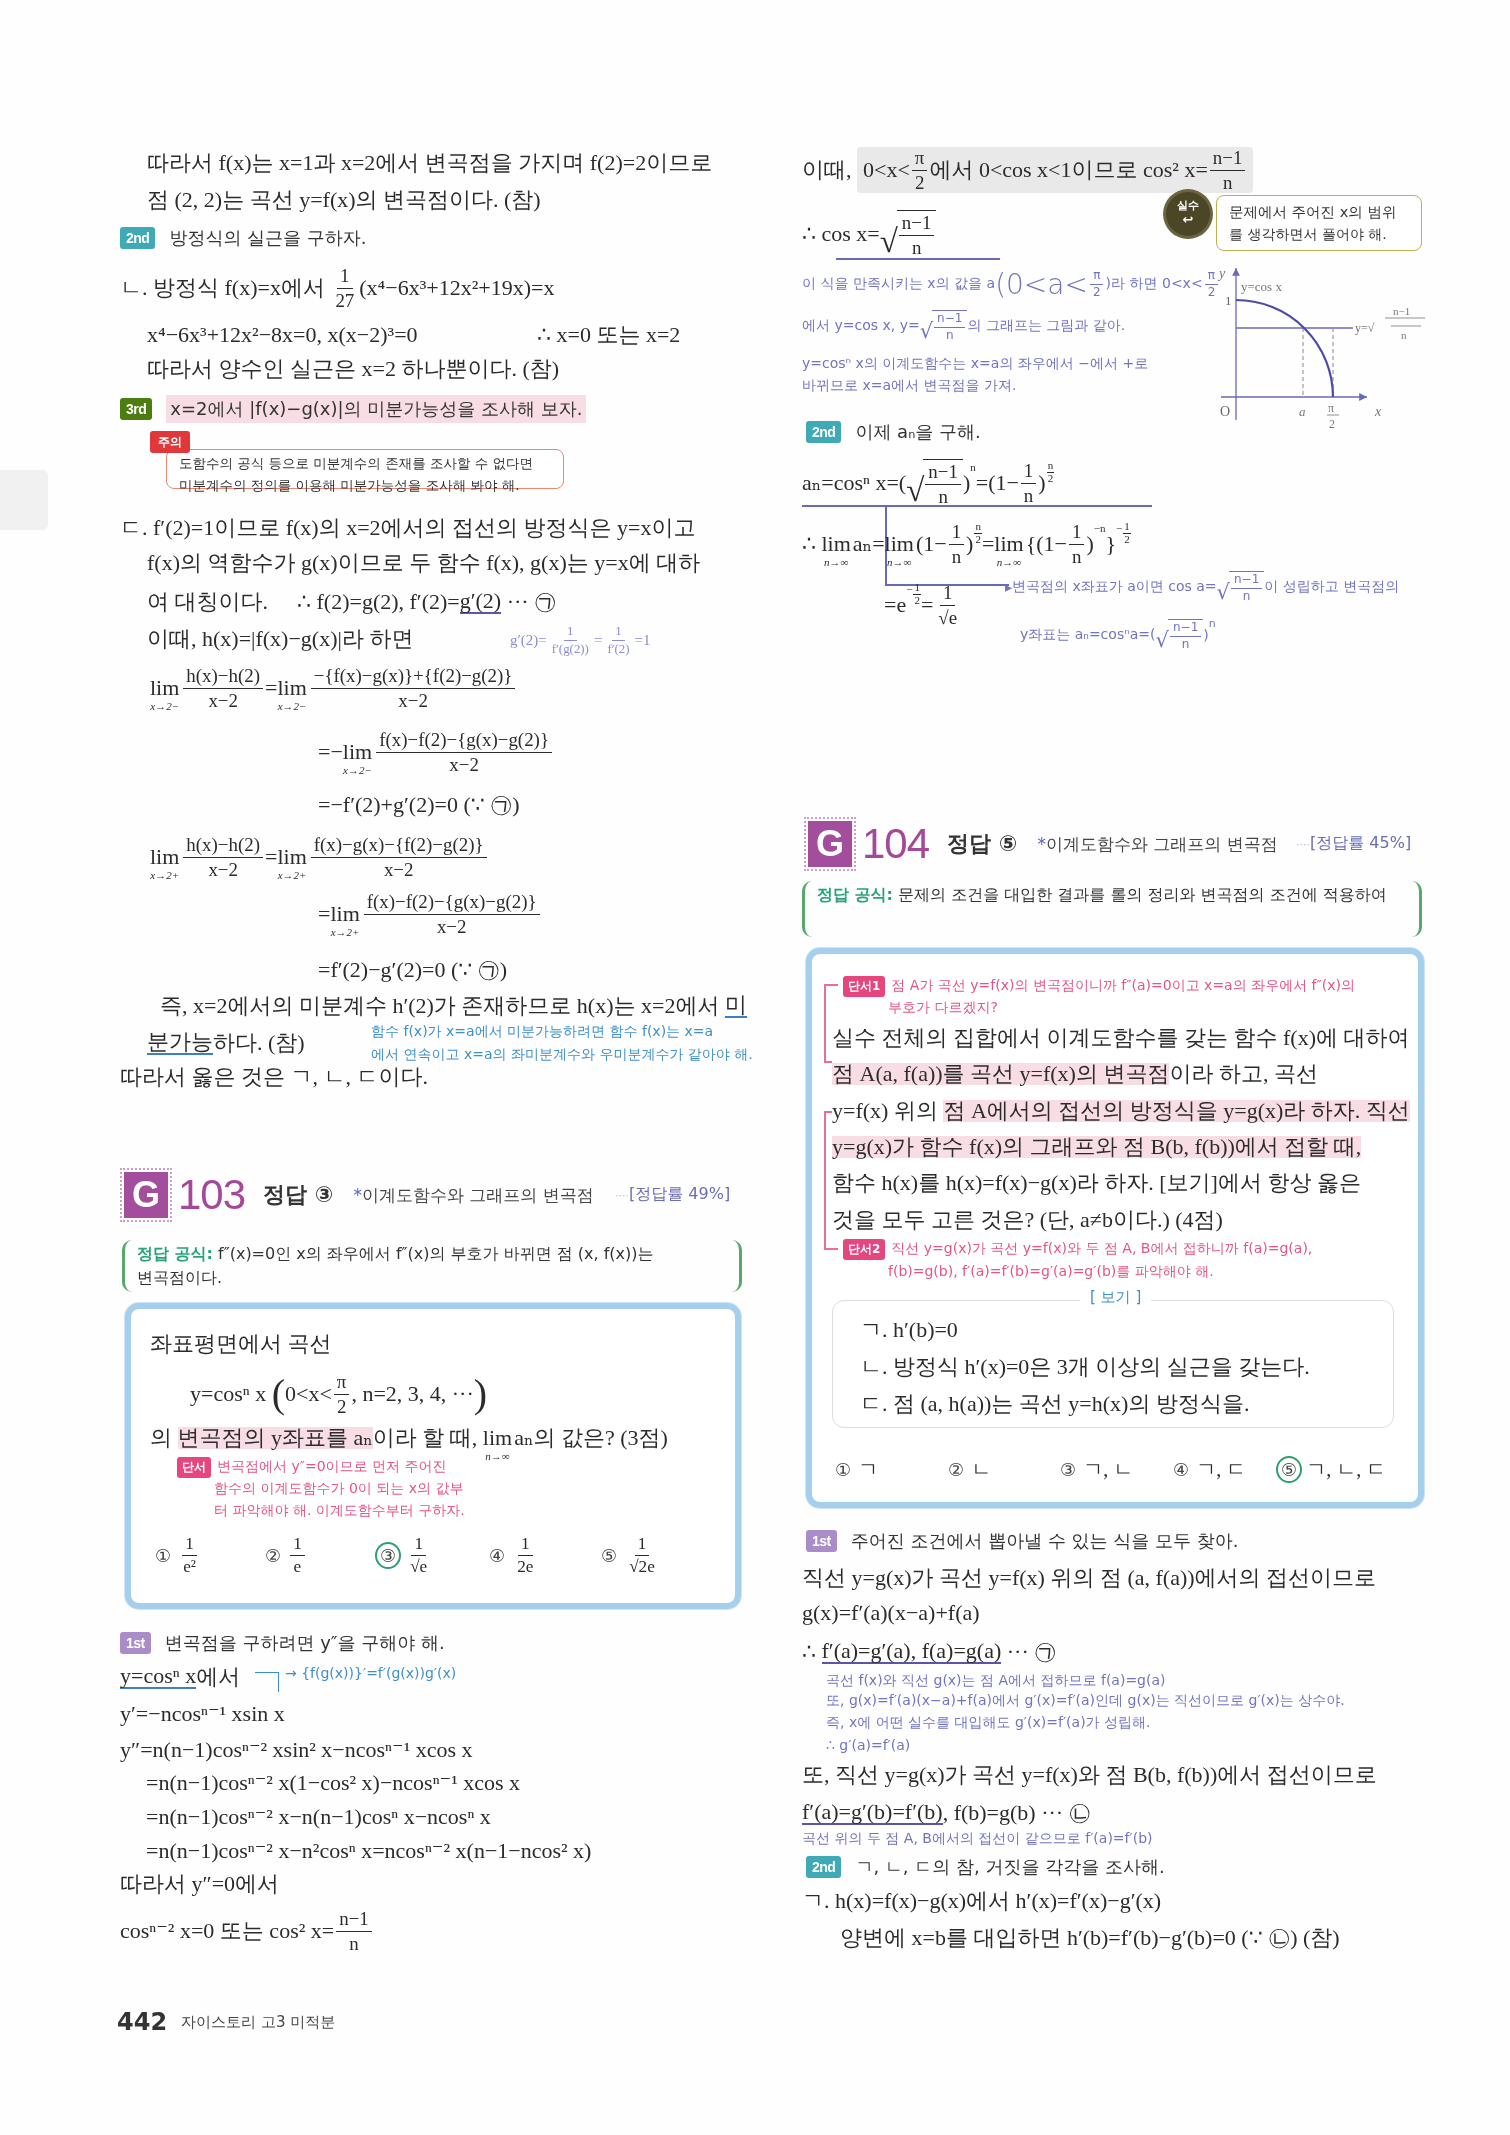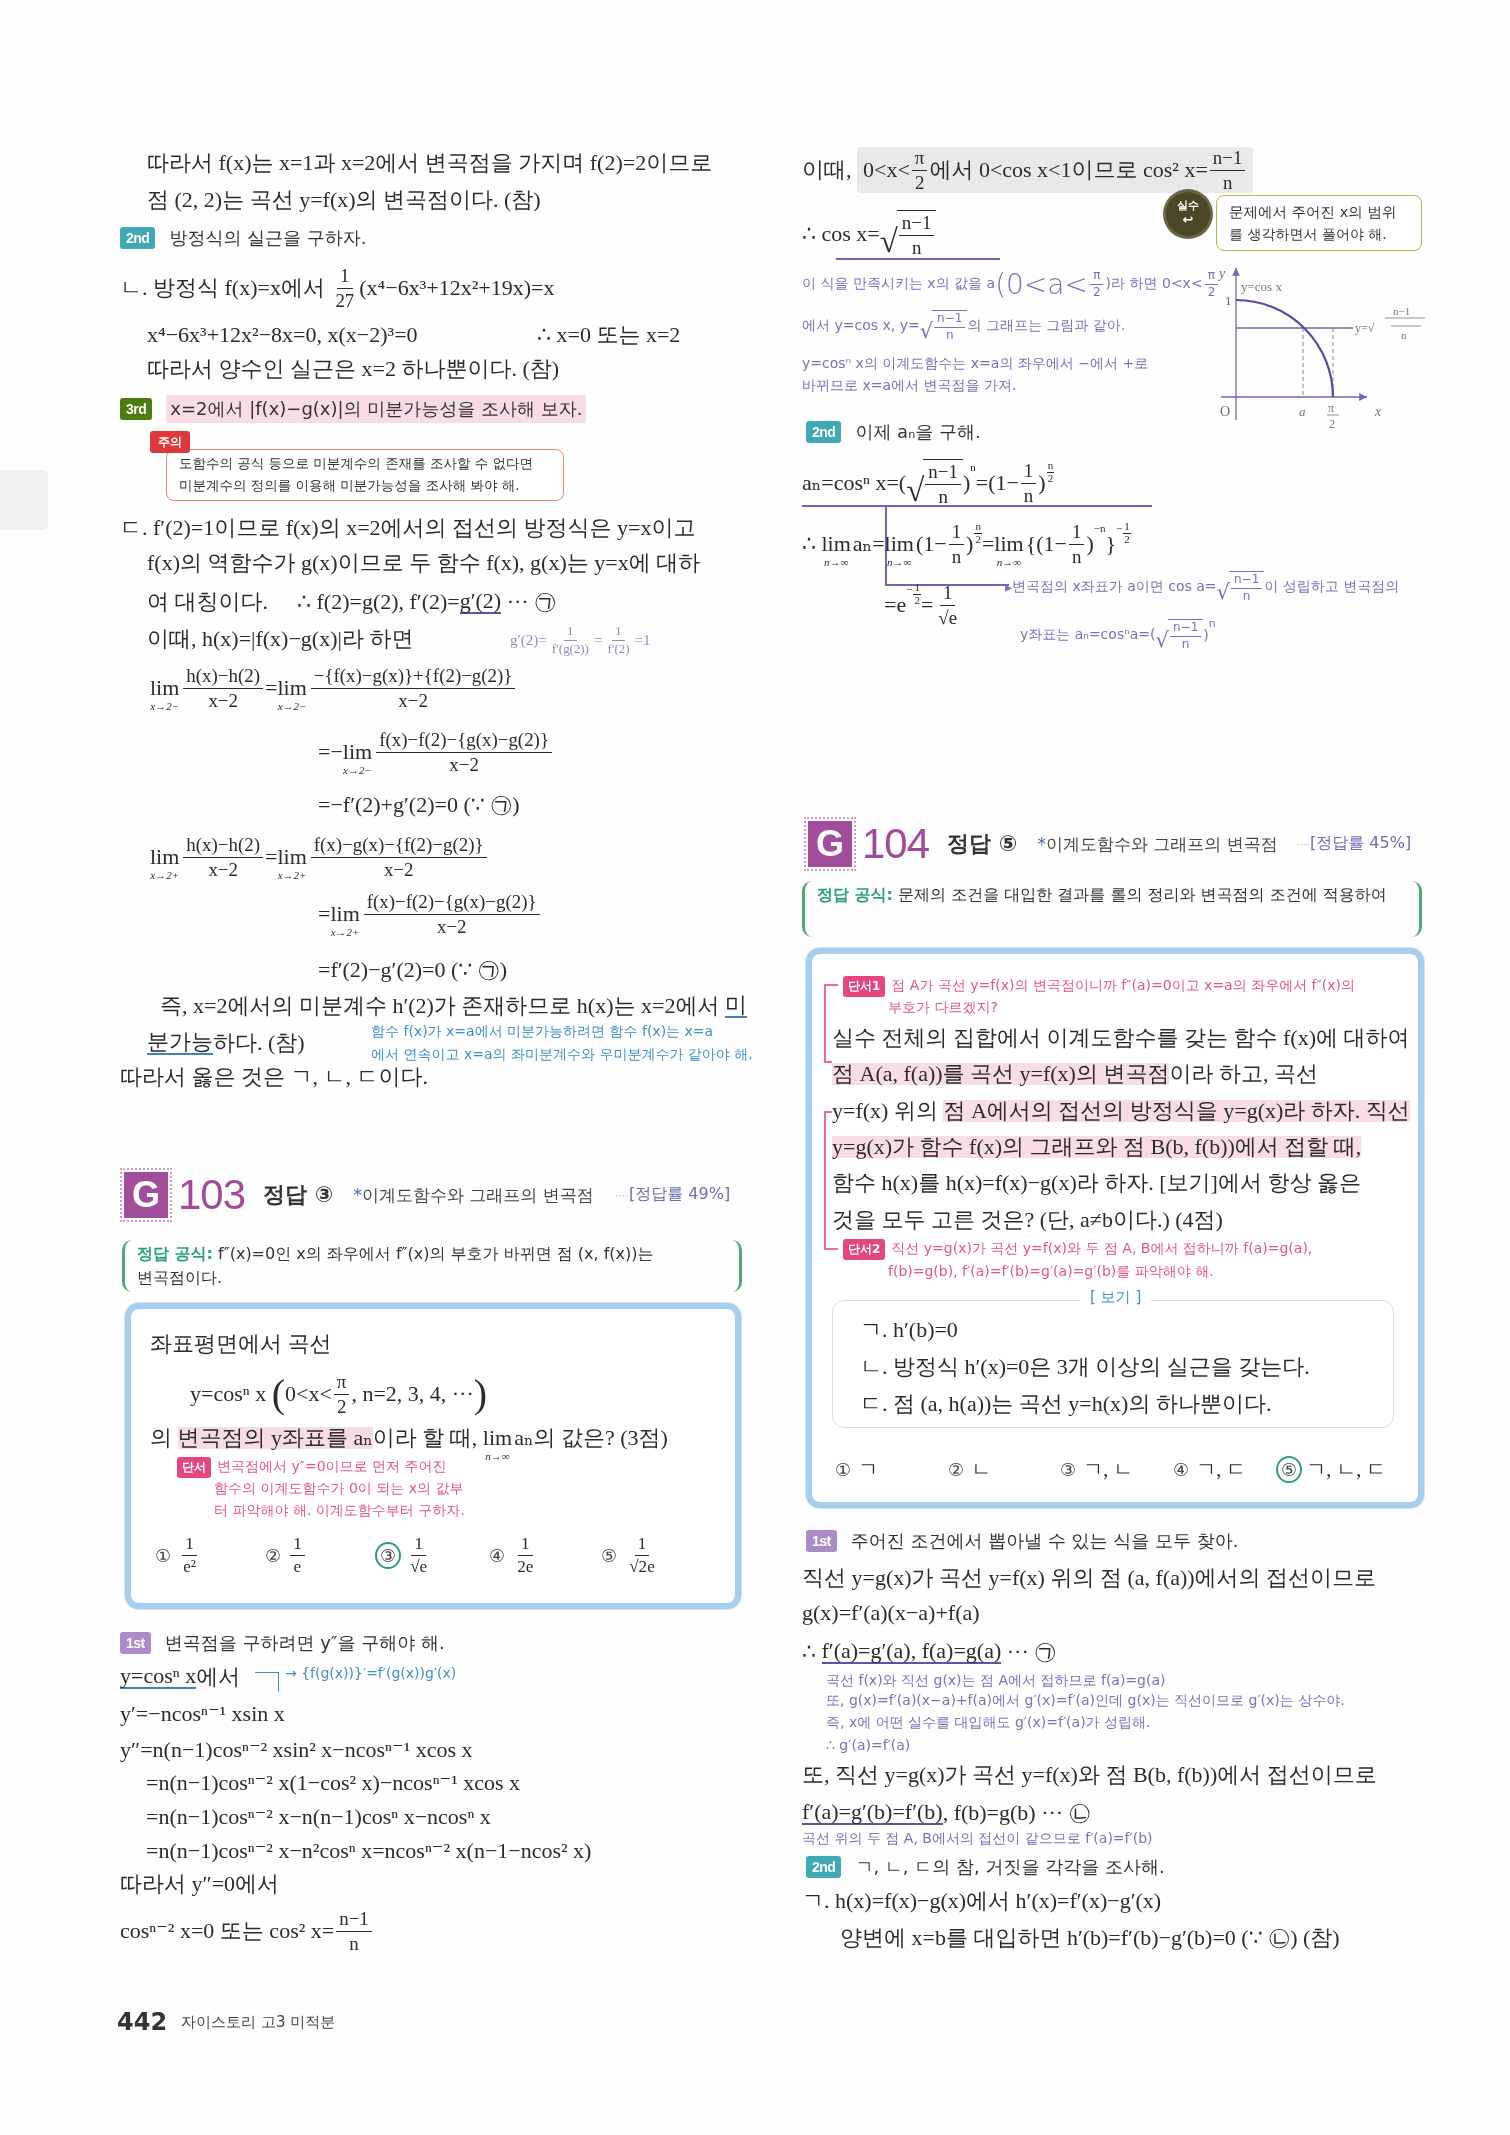--- a/index.html
+++ b/index.html
@@ -67,21 +67,21 @@
 
 <div class="ln" style="left:147px;top:320px">x⁴−6x³+12x²−8x=0, x(x−2)³=0</div>
 <div class="ln" style="left:537px;top:320px">∴ x=0 또는 x=2</div>
 <div class="ln" style="left:147px;top:354px">따라서 양수인 실근은 x=2 하나뿐이다. (참)</div>
 
 <div class="step" style="left:120px;top:395px">
   <span class="stepb pink">3rd</span>
   <span class="hl-pink" style="padding:2px 4px">x=2에서 |f(x)−g(x)|의 미분가능성을 조사해 보자.</span>
 </div>
 
-<div style="position:absolute;left:166px;top:449px;width:398px;height:52px;border:1.5px solid #ec8670;border-radius:8px;background:#fff">
+<div style="position:absolute;left:166px;top:449px;width:398px;height:40px;border:1.5px solid #ec8670;border-radius:8px;background:#fff">
   <div class="note" style="left:12px;top:4px;color:#333;font-size:13.5px">도함수의 공식 등으로 미분계수의 존재를 조사할 수 없다면</div>
   <div class="note" style="left:12px;top:26px;color:#333;font-size:13.5px">미분계수의 정의를 이용해 미분가능성을 조사해 봐야 해.</div>
 </div>
 <div style="position:absolute;left:150px;top:431px;width:40px;height:22px;background:#e0373a;color:#fff;font-family:'DejaVu Sans',sans-serif;font-weight:bold;font-size:12px;display:flex;align-items:center;justify-content:center;border-radius:3px">주의</div>
 
 <div class="ln" style="left:120px;top:513px">ㄷ. f′(2)=1이므로 f(x)의 x=2에서의 접선의 방정식은 y=x이고</div>
 <div class="ln" style="left:147px;top:548px">f(x)의 역함수가 g(x)이므로 두 함수 f(x), g(x)는 y=x에 대하</div>
 <div class="ln" style="left:147px;top:587px">여 대칭이다.</div>
 <div class="ln" style="left:297px;top:587px">
   <span>∴ f(2)=g(2), f′(2)=</span>
@@ -393,21 +393,21 @@
 
 <div class="note pinkt" style="left:843px;top:1239px">
   <span class="hintb">단서2</span><span>직선 y=g(x)가 곡선 y=f(x)와 두 점 A, B에서 접하니까 f(a)=g(a),</span>
 </div>
 <div class="note pinkt" style="left:888px;top:1262px">f(b)=g(b), f′(a)=f′(b)=g′(a)=g′(b)를 파악해야 해.</div>
 
 <div style="position:absolute;left:832px;top:1300px;width:562px;height:128px;border:1px solid #dcdcdc;border-radius:12px;background:#fff"></div>
 <div class="note blue" style="left:1080px;top:1287px;background:#fff;padding:0 10px;font-size:15px">[ 보기 ]</div>
 <div class="ln" style="left:860px;top:1315px">ㄱ. h′(b)=0</div>
 <div class="ln" style="left:860px;top:1352px">ㄴ. 방정식 h′(x)=0은 3개 이상의 실근을 갖는다.</div>
-<div class="ln" style="left:860px;top:1389px">ㄷ. 점 (a, h(a))는 곡선 y=h(x)의 하나뿐이다.</div>
+<div class="ln" style="left:860px;top:1389px">ㄷ. 점 (a, h(a))는 곡선 y=h(x)의 방정식을.</div>
 
 <div class="choice" style="left:832px;top:1444px">
   <span class="cnum">①</span>
   <span>ㄱ</span>
 </div>
 <div class="choice" style="left:945px;top:1444px">
   <span class="cnum">②</span>
   <span>ㄴ</span>
 </div>
 <div class="choice" style="left:1057px;top:1444px">

